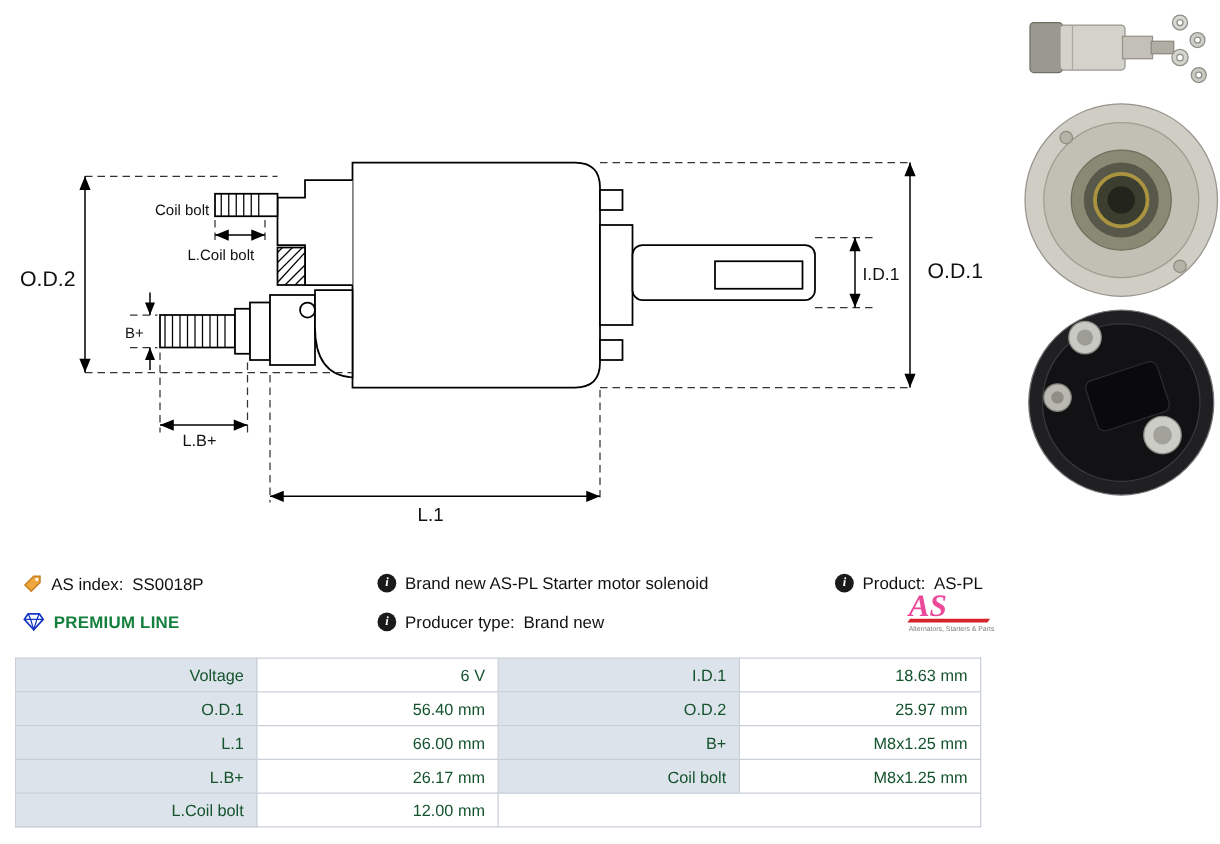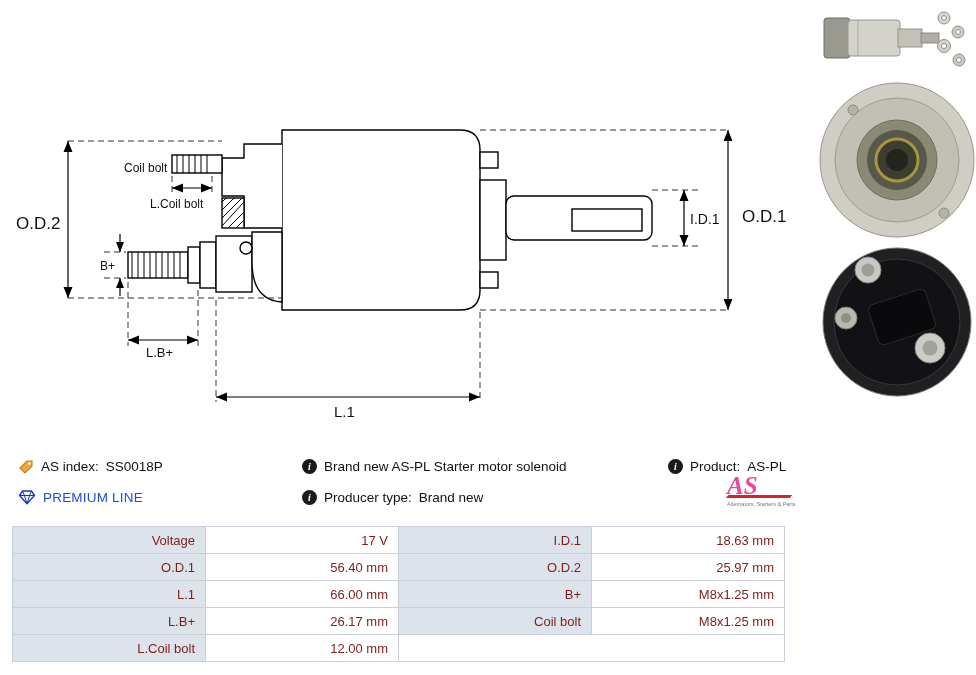--- a/index.html
+++ b/index.html
@@ -1,33 +1,33 @@
 <!DOCTYPE html>
 <html><head>
 <meta charset="utf-8">
 <style>
   *{margin:0;padding:0;box-sizing:border-box}
   html,body{width:976px;height:675px;overflow:hidden}
   body{background:#fff;font-family:"Liberation Sans",sans-serif;color:#111;position:relative}
   svg text{font-family:"Liberation Sans",sans-serif;fill:#111}
   .diagram{position:absolute;left:0;top:0}
-  .info-item{position:absolute;font-size:13.5px;display:flex;gap:7px;white-space:nowrap}
+  .info-item{position:absolute;font-size:13.5px;display:flex;align-items:center;gap:7px;white-space:nowrap}
   .info-icon{width:15px;height:15px;min-width:15px;border-radius:50%;background:#1a1a1a;color:#fff;
     font-size:10px;font-weight:bold;display:inline-flex;align-items:center;justify-content:center;
     font-family:"Liberation Serif",serif;font-style:italic}
   .bold{font-weight:normal}
-  .premium-text{color:#1d4ed8;font-weight:normal;letter-spacing:.2px}
+  .premium-text{color:#15803d;font-weight:bold;letter-spacing:.2px}
   .as-logo{position:absolute;left:727px;top:474px;width:66px;text-align:left}
   .as-text{color:#ec4899;font-weight:bold;font-style:italic;font-size:25px;line-height:24px;
     font-family:"Liberation Serif",serif}
   .as-swoosh{height:3px;background:#d5232a;width:64px;margin-top:-3px;transform:skewX(-35deg)}
   .as-sub{font-size:5.5px;color:#777;margin-top:3px;white-space:nowrap}
   .spec-table{position:absolute;left:12px;top:526px;border-collapse:collapse;font-size:13px;table-layout:fixed}
   .spec-table td{border:1px solid #c9cfd8;height:27px;padding:0 10px;text-align:right;width:193px;
-    vertical-align:middle;color:#7f1d1d}
+    vertical-align:middle;color:#14532d}
   .spec-table td.lbl{background:#dde3ea}
   .spec-table td.val{background:#fff}
 </style>
 </head>
 <body>
 
 <svg class="diagram" width="976" height="448" viewBox="0 0 976 448">
 
   <g stroke="#000" stroke-width="1.4" fill="#fff">
     <path d="M282,130 H460 Q480,130 480,150 V290 Q480,310 460,310 H282 Z"></path>
@@ -185,21 +185,21 @@
 <div class="as-logo">
   <span class="as-text">AS</span>
   <div class="as-swoosh"></div>
   <div class="as-sub">Alternators, Starters &amp; Parts</div>
 </div>
 
 <table class="spec-table">
   <tbody>
     <tr>
       <td class="lbl">Voltage</td>
-      <td class="val">17 V</td>
+      <td class="val">6 V</td>
       <td class="lbl">I.D.1</td>
       <td class="val">18.63 mm</td>
     </tr>
     <tr>
       <td class="lbl">O.D.1</td>
       <td class="val">56.40 mm</td>
       <td class="lbl">O.D.2</td>
       <td class="val">25.97 mm</td>
     </tr>
     <tr>

